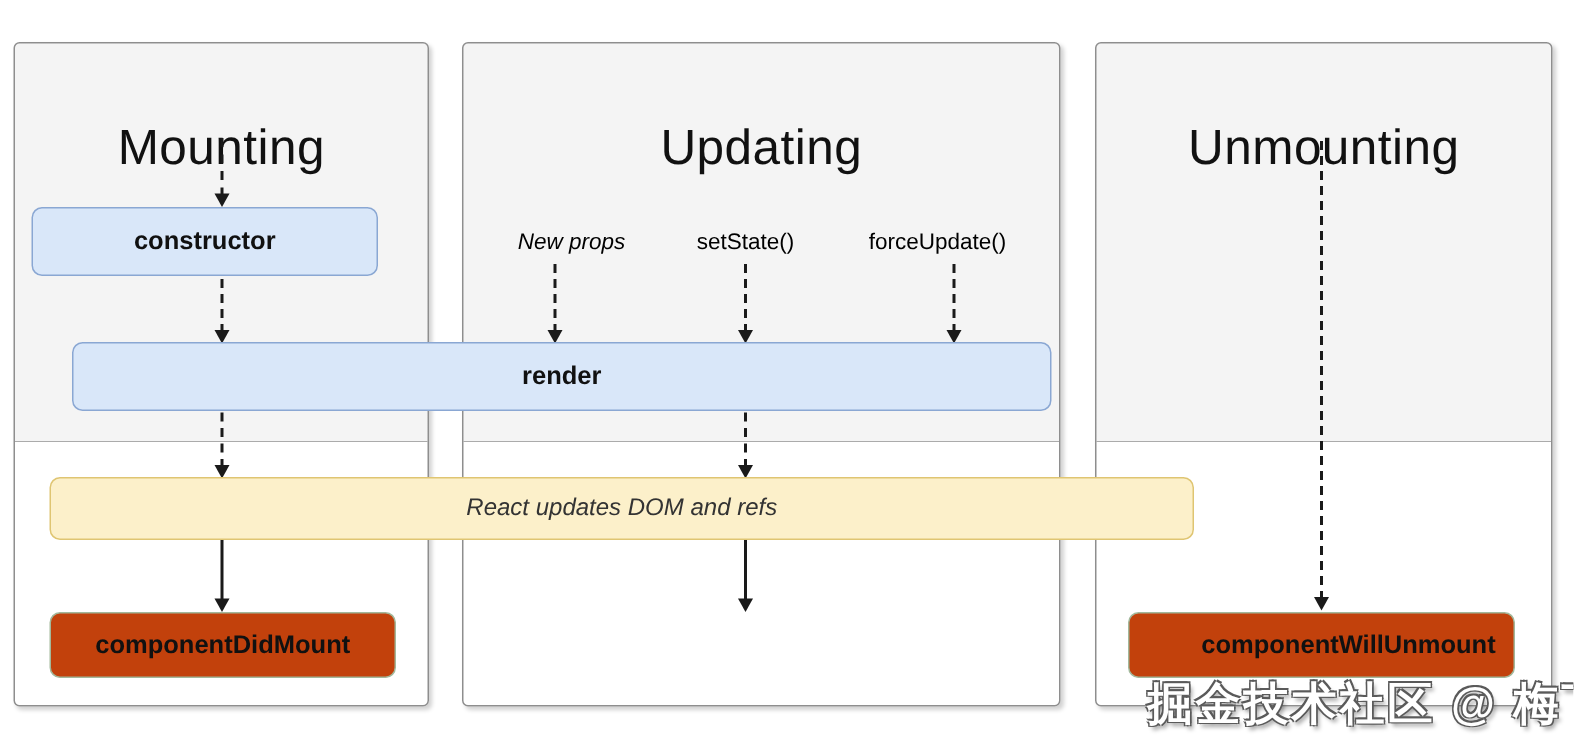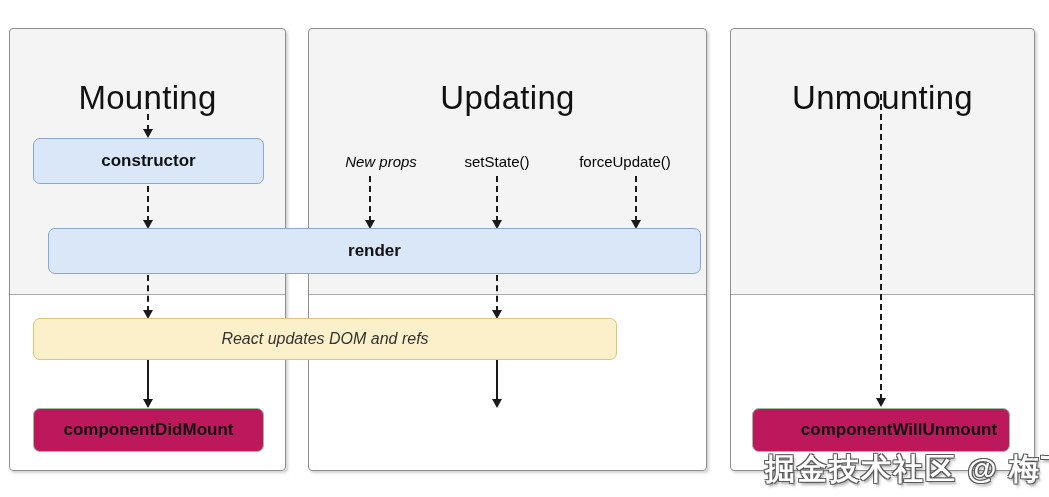--- a/index.html
+++ b/index.html
@@ -64,25 +64,25 @@
     display: flex;
     align-items: center;
     justify-content: center;
     font-size: 17px;
     font-weight: 700;
     color: #111;
   }
   .node-blue   { background: #d9e7f9; border: 1px solid #8aa7d3; }
   .node-yellow { background: #fcf0ca; border: 1px solid #dfc572;
                  font-weight: 400; font-style: italic; font-size: 16px; color: #333; }
-  .node-green  { background: #be185d; border: 1px solid #a2b89b; }
+  .node-green  { background: #c2410c; border: 1px solid #a2b89b; }
 
-  .node-constructor { left: 33px;  top: 138px; width: 231px; height: 46px; }
+  .node-constructor { left: 21px;  top: 138px; width: 231px; height: 46px; }
   .node-render      { left: 48px;  top: 228px; width: 653px; height: 46px; }
-  .node-react-updates { left: 33px; top: 318px; width: 584px; height: 42px; }
+  .node-react-updates { left: 33px; top: 318px; width: 763px; height: 42px; }
   .node-did-mount   { left: 33px;  top: 408px; width: 231px; height: 44px; }
   .node-did-update  { left: 330px; top: 408px; width: 356px; height: 44px; }
   .node-will-unmount{ left: 752px; top: 408px; width: 258px; height: 44px; padding-left: 36px; }
 
   
   .arrow { position: absolute; width: 10px; }
   .arrow .line {
     position: absolute;
     left: 4px; top: 0; bottom: 7px;
     border-left: 2px dashed #1a1a1a;

